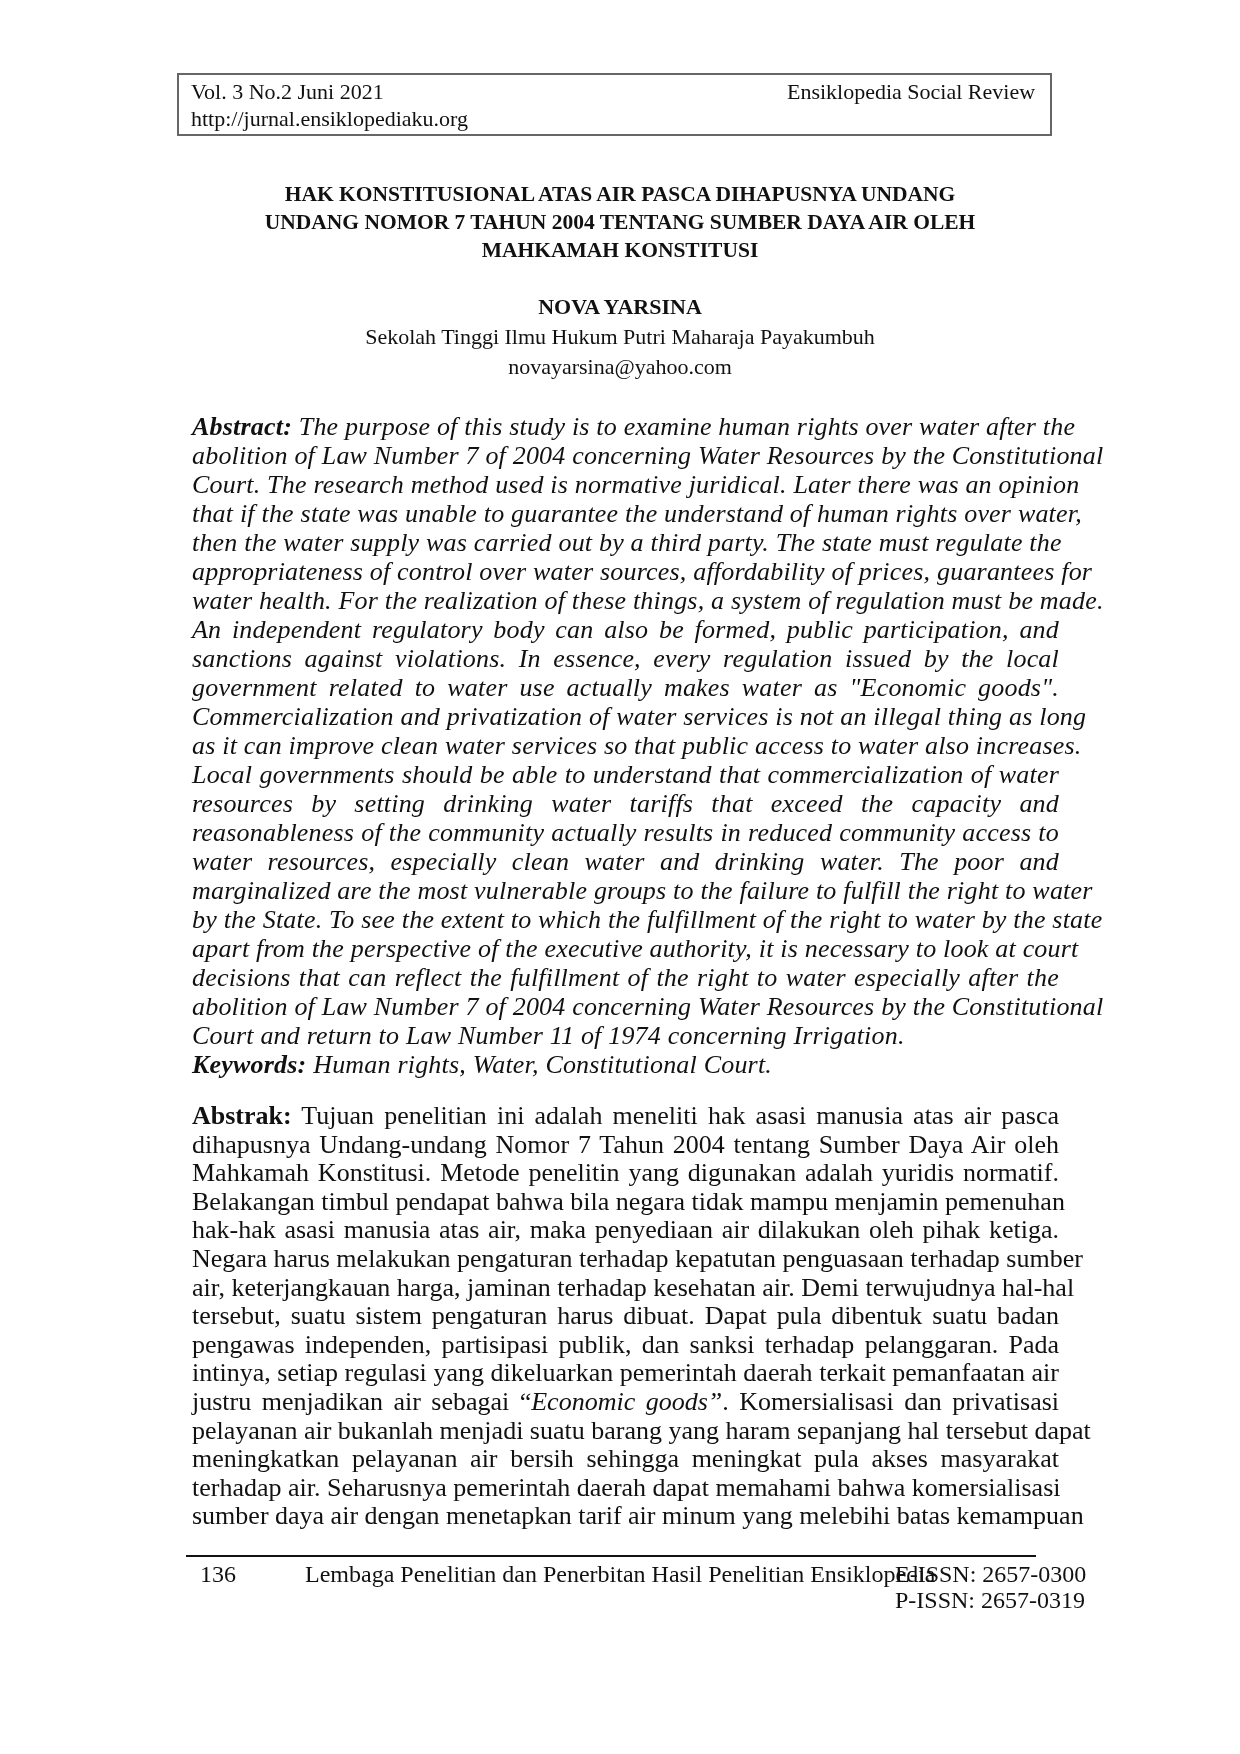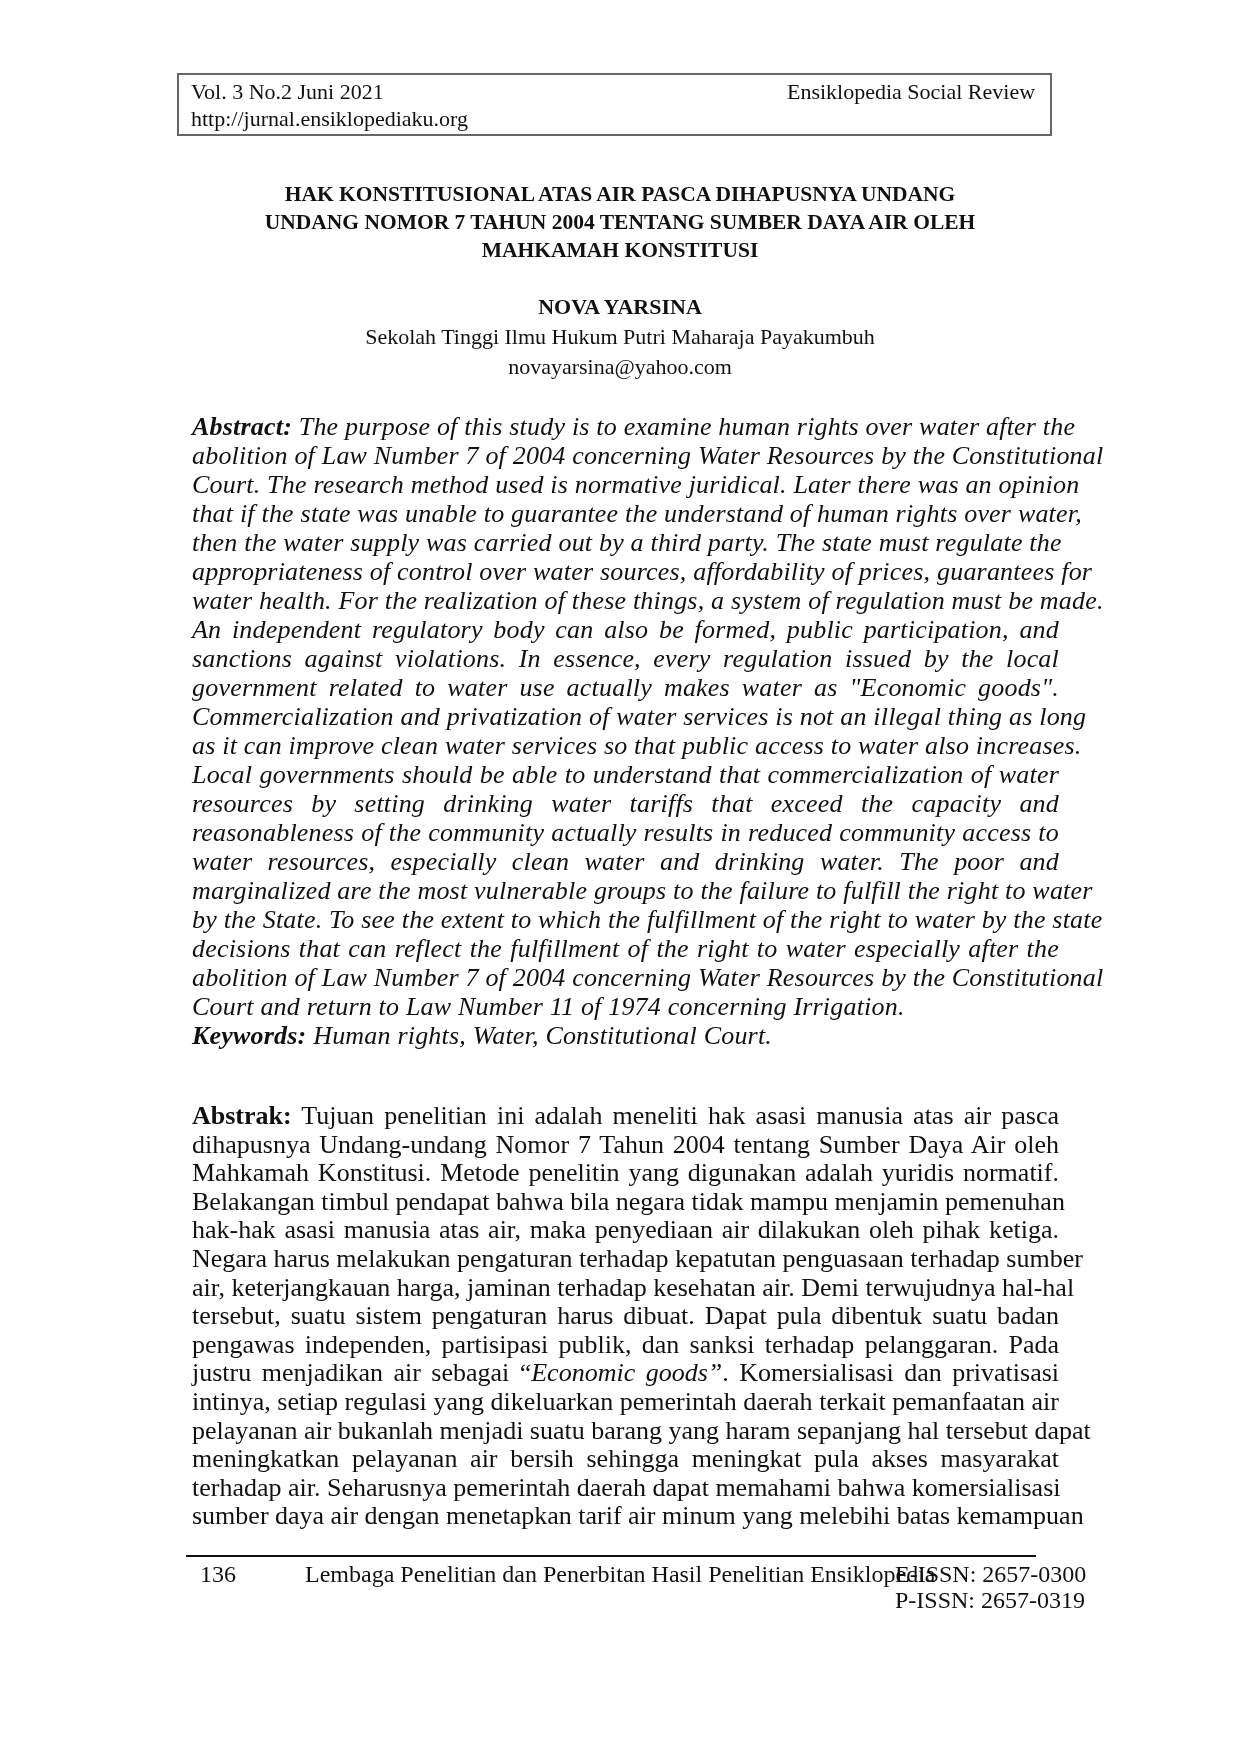--- a/index.html
+++ b/index.html
@@ -65,38 +65,39 @@
   <span class="ln">sanctions against violations. In essence, every regulation issued by the local</span>
   <span class="ln">government related to water use actually makes water as "Economic goods".</span>
   <span class="ln">Commercialization and privatization of water services is not an illegal thing as long</span>
   <span class="ln">as it can improve clean water services so that public access to water also increases.</span>
   <span class="ln">Local governments should be able to understand that commercialization of water</span>
   <span class="ln">resources by setting drinking water tariffs that exceed the capacity and</span>
   <span class="ln">reasonableness of the community actually results in reduced community access to</span>
   <span class="ln">water resources, especially clean water and drinking water. The poor and</span>
   <span class="ln">marginalized are the most vulnerable groups to the failure to fulfill the right to water</span>
   <span class="ln">by the State. To see the extent to which the fulfillment of the right to water by the state</span>
+  <span class="ln">apart from the perspective of the executive authority, it is necessary to look at court</span>
   <span class="ln">decisions that can reflect the fulfillment of the right to water especially after the</span>
   <span class="ln">abolition of Law Number 7 of 2004 concerning Water Resources by the Constitutional</span>
   <span class="ln last">Court and return to Law Number 11 of 1974 concerning Irrigation.</span>
   <span class="ln last"><span class="lbl">Keywords:</span><span> Human rights, Water, Constitutional Court.</span></span>
 </div>
 
 <div class="para abstract-id">
   <span class="ln"><span class="lbl">Abstrak:</span><span> Tujuan penelitian ini adalah meneliti hak asasi manusia atas air pasca</span></span>
   <span class="ln">dihapusnya Undang-undang Nomor 7 Tahun 2004 tentang Sumber Daya Air oleh</span>
   <span class="ln">Mahkamah Konstitusi. Metode penelitin yang digunakan adalah yuridis normatif.</span>
   <span class="ln">Belakangan timbul pendapat bahwa bila negara tidak mampu menjamin pemenuhan</span>
   <span class="ln">hak-hak asasi manusia atas air, maka penyediaan air dilakukan oleh pihak ketiga.</span>
   <span class="ln">Negara harus melakukan pengaturan terhadap kepatutan penguasaan terhadap sumber</span>
   <span class="ln">air, keterjangkauan harga, jaminan terhadap kesehatan air. Demi terwujudnya hal-hal</span>
   <span class="ln">tersebut, suatu sistem pengaturan harus dibuat. Dapat pula dibentuk  suatu  badan</span>
   <span class="ln">pengawas independen, partisipasi publik, dan  sanksi terhadap pelanggaran. Pada</span>
+  <span class="ln">intinya, setiap regulasi yang dikeluarkan pemerintah daerah terkait pemanfaatan air</span>
   <span class="ln"><span>justru menjadikan air sebagai “</span><span class="it">Economic goods”</span><span>. Komersialisasi dan privatisasi</span></span>
-  <span class="ln">intinya, setiap regulasi yang dikeluarkan pemerintah daerah terkait pemanfaatan air</span>
   <span class="ln">pelayanan air bukanlah menjadi suatu barang yang haram sepanjang hal tersebut dapat</span>
   <span class="ln">meningkatkan pelayanan air bersih sehingga meningkat pula akses masyarakat</span>
   <span class="ln">terhadap air. Seharusnya pemerintah daerah dapat memahami bahwa komersialisasi</span>
   <span class="ln">sumber daya air dengan menetapkan tarif air minum yang melebihi batas kemampuan</span>
 </div>
 
 <div class="footer-rule"></div>
 <span class="footer f-page">136</span>
 <span class="footer f-pub">Lembaga Penelitian dan Penerbitan Hasil Penelitian Ensiklopedia</span>
 <span class="footer f-eissn">E-ISSN: 2657-0300</span>

